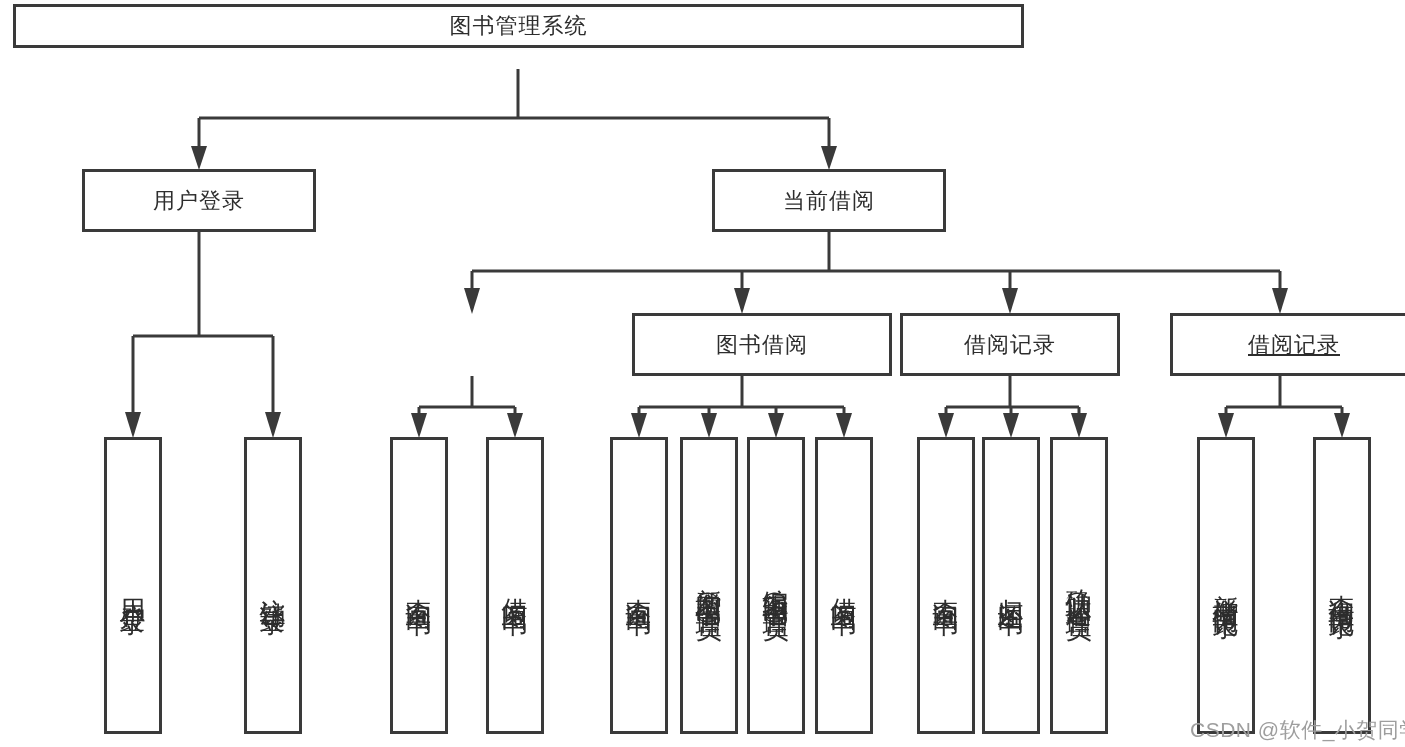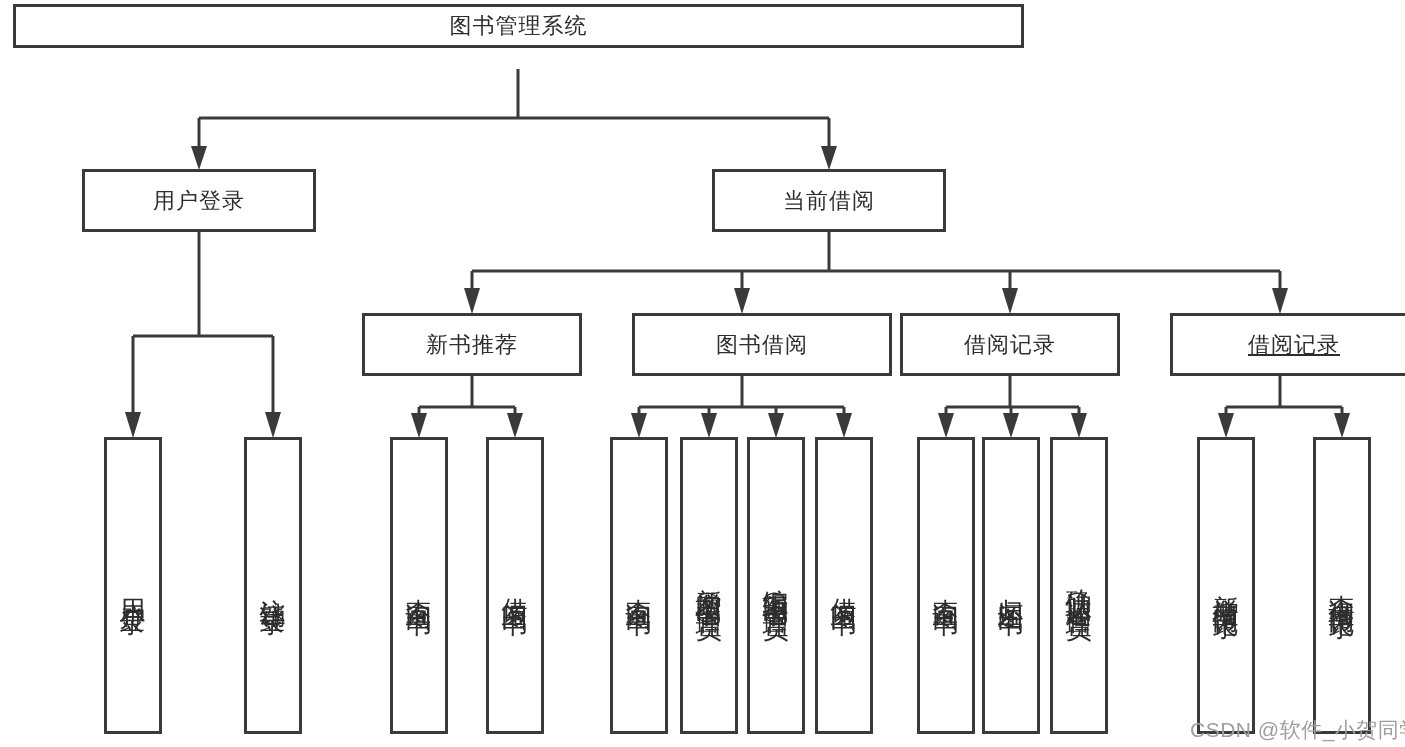--- a/index.html
+++ b/index.html
@@ -171,23 +171,20 @@
     <span>图书管理系统</span>
   </div>
 
   <div class="node node-h" id="node-user-login">
     <span>用户登录</span>
   </div>
   <div class="node node-h" id="node-book-management">
     <span>当前借阅</span>
   </div>
 
-  <div class="node node-h" id="node-new-book-recommend">
-    <span>新书推荐</span>
-  </div>
   <div class="node node-h" id="node-book-borrow">
     <span>图书借阅</span>
   </div>
   <div class="node node-h" id="node-current-borrow">
     <span>借阅记录</span>
   </div>
   <div class="node node-h" id="node-borrow-records">
     <span>借阅记录</span>
   </div>
 

